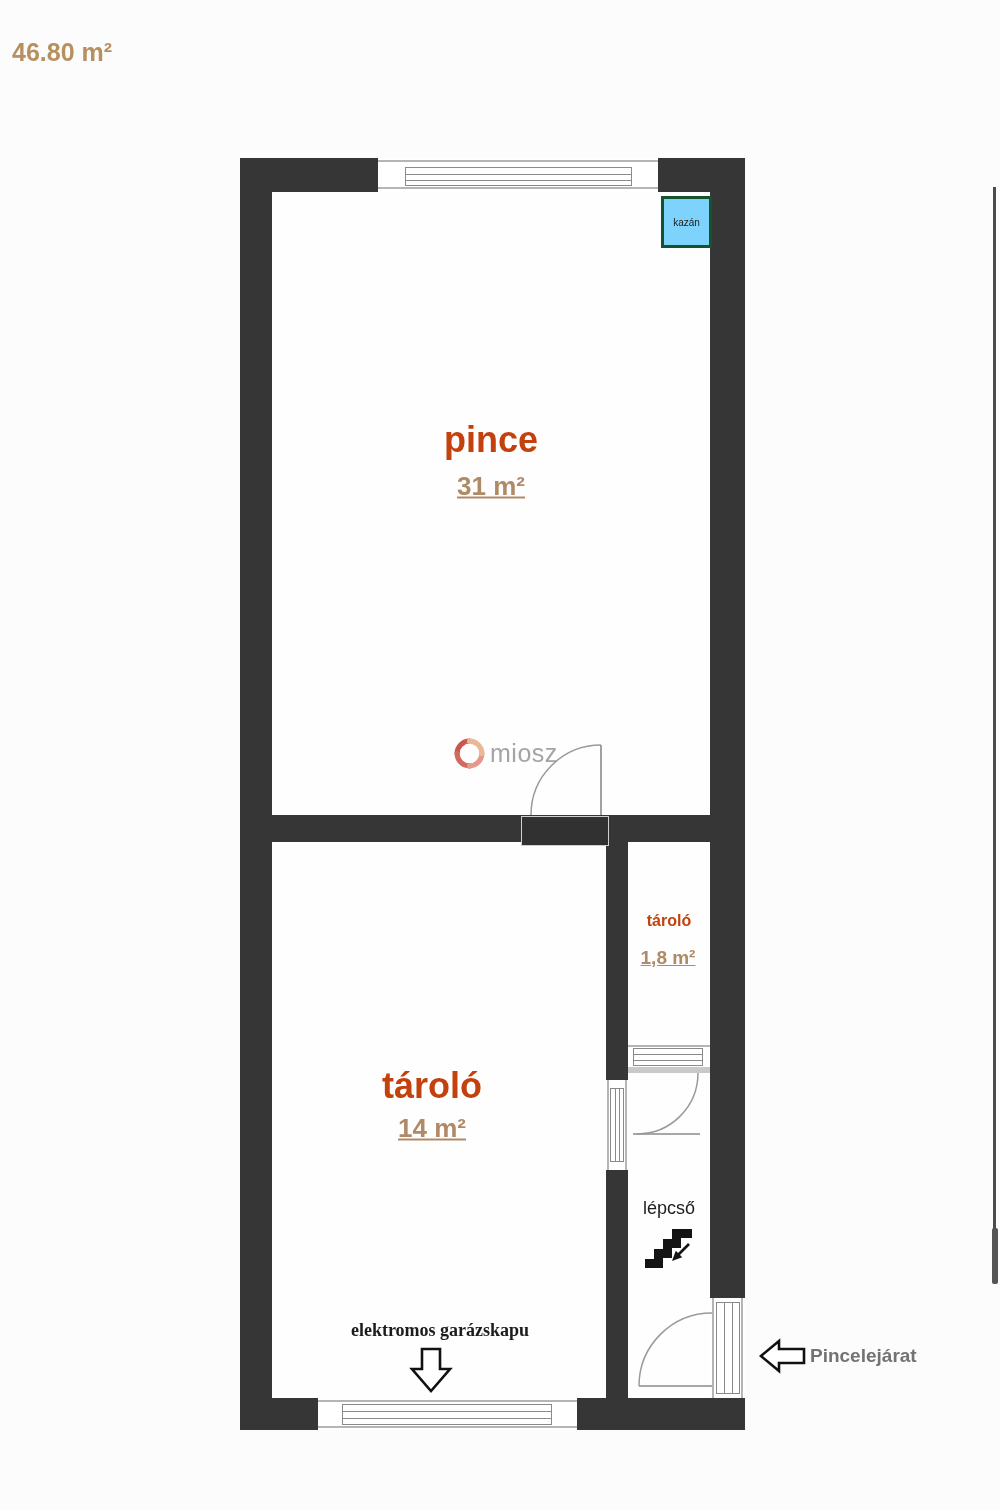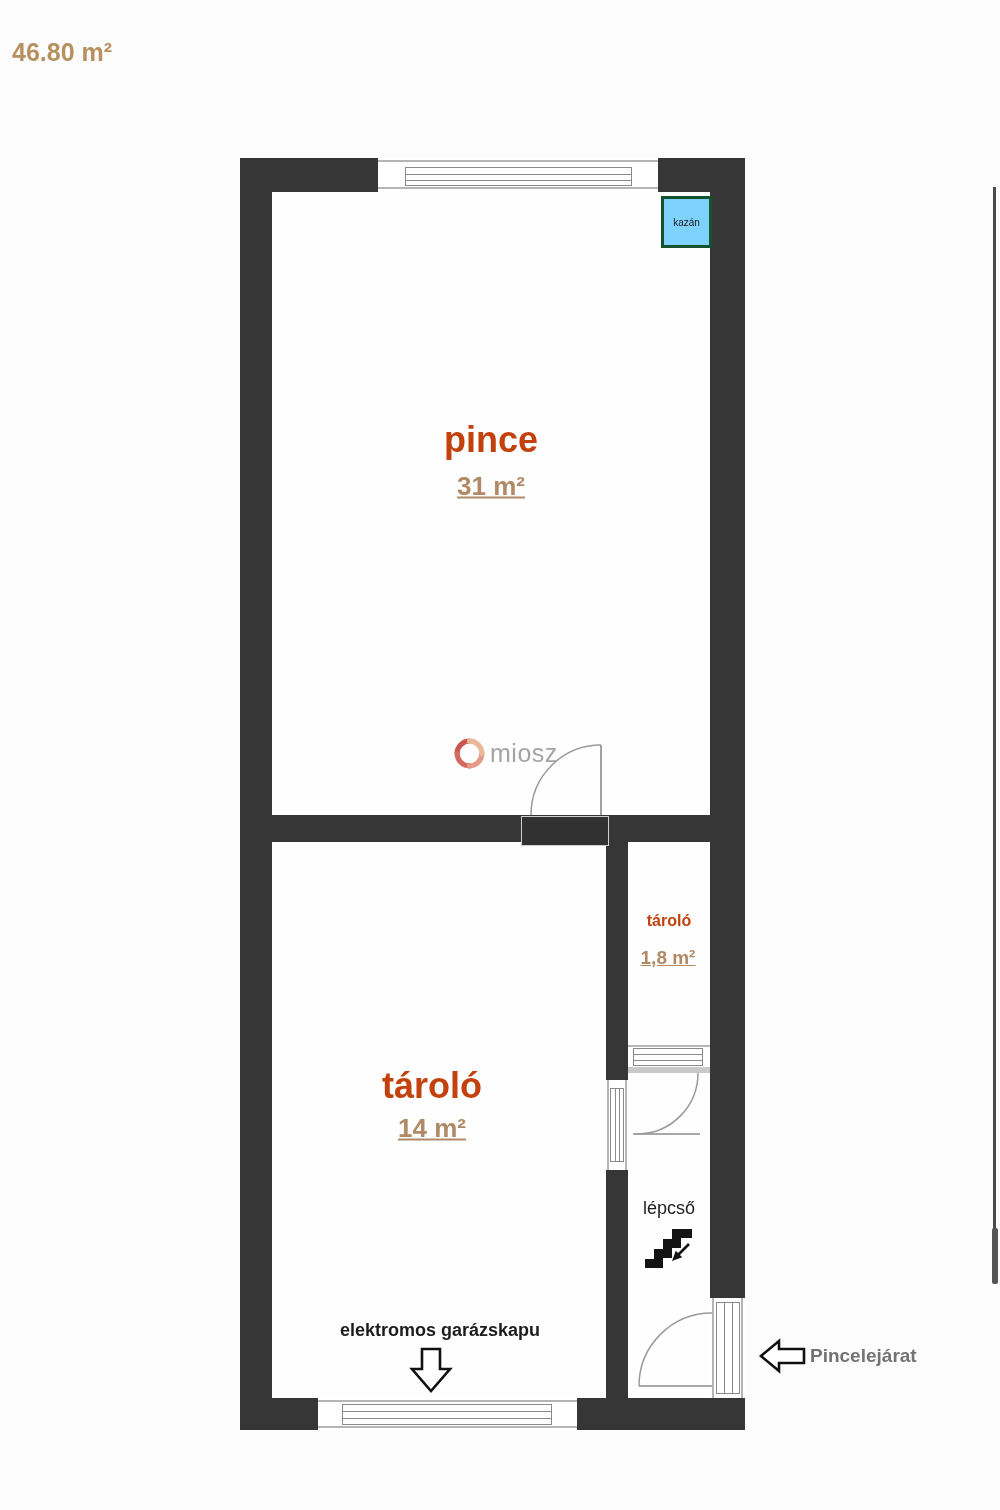--- a/index.html
+++ b/index.html
@@ -66,21 +66,21 @@
   .lbl{position:absolute;transform:translate(-50%,-50%);white-space:nowrap;text-align:center;}
   .room-name{font-weight:700;color:#c2410c;}
   .room-area{font-weight:700;color:#b08a66;text-decoration:underline;}
   #lbl-pince {left:491px;top:440px;font-size:36px;}
   #lbl-pince-area {left:491px;top:486px;font-size:26px;}
   #lbl-garazs{left:432px;top:1086px;font-size:36px;}
   #lbl-garazs-area{left:432px;top:1128px;font-size:26px;}
   #lbl-tarolo{left:669px;top:921px;font-size:16px;}
   #lbl-tarolo-area{left:668px;top:958px;font-size:19px;}
   #lbl-lepcso{left:669px;top:1208px;font-size:18px;font-weight:400;color:#1c1c1c;}
-  #lbl-garagedoor{left:440px;top:1330px;font-size:18px;font-weight:700;color:#1c1c1c;}
+  #lbl-garagedoor{left:440px;top:1330px;font-size:18px;font-weight:700;color:#1c1c1c;font-family:Liberation Serif, serif;}
   #lbl-entrance{position:absolute;left:810px;top:1356px;transform:translateY(-50%);
     font-size:19px;font-weight:700;color:#737373;white-space:nowrap;}
   
   #watermark{position:absolute;left:453px;top:737px;display:flex;align-items:center;opacity:.9;}
   #watermark-text{margin-left:4px;font-size:25px;color:#9b9b9b;letter-spacing:.5px;}
   
   #overlay{position:absolute;left:0;top:0;pointer-events:none;}
   
   #edge-line{left:993px;top:187px;width:3px;height:1096px;background:#4b4b4b;}
   #edge-thumb{left:992px;top:1228px;width:6px;height:56px;background:#555;border-radius:2px;}

